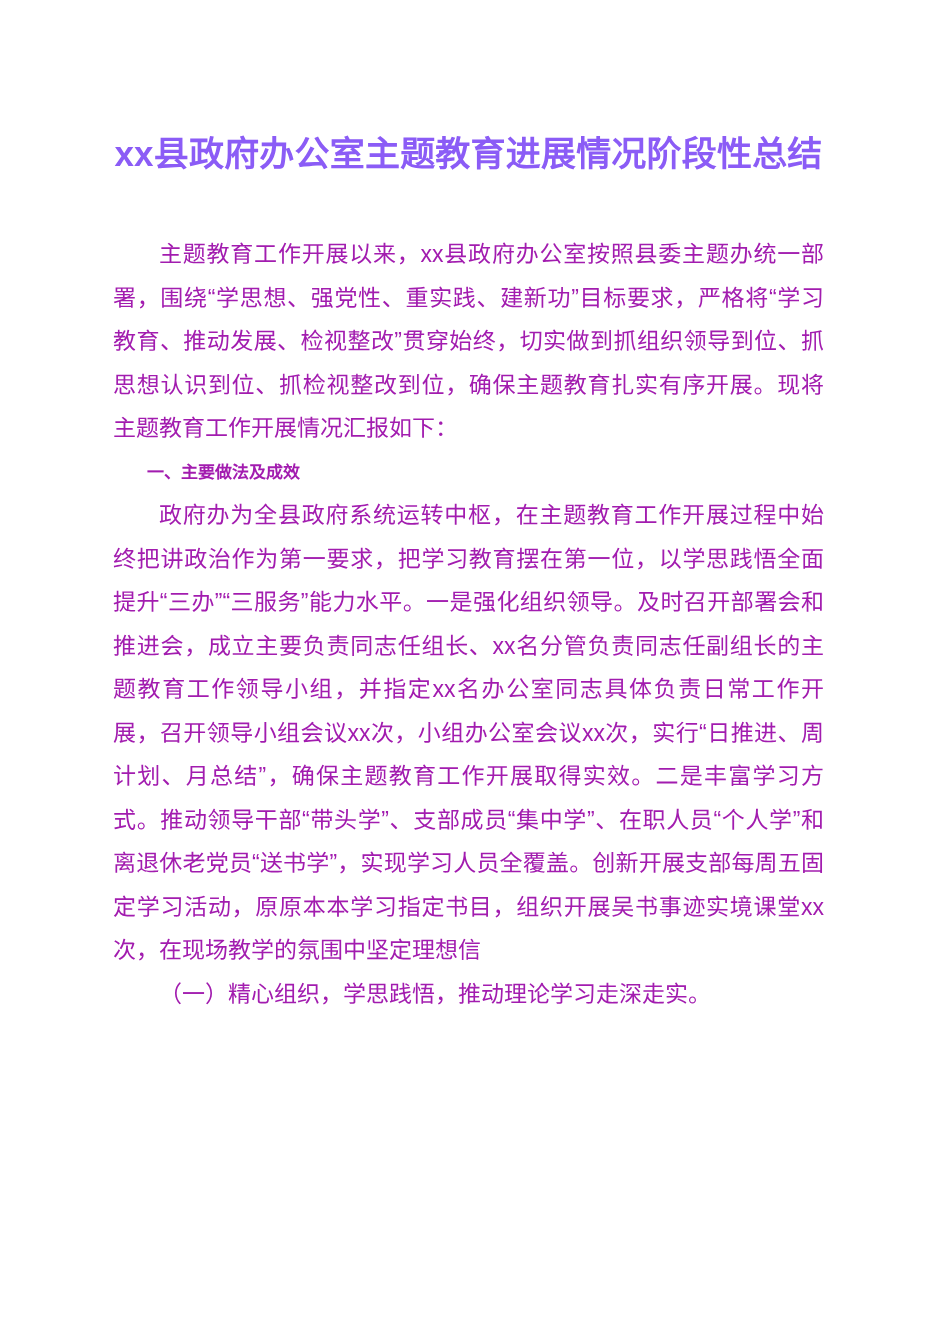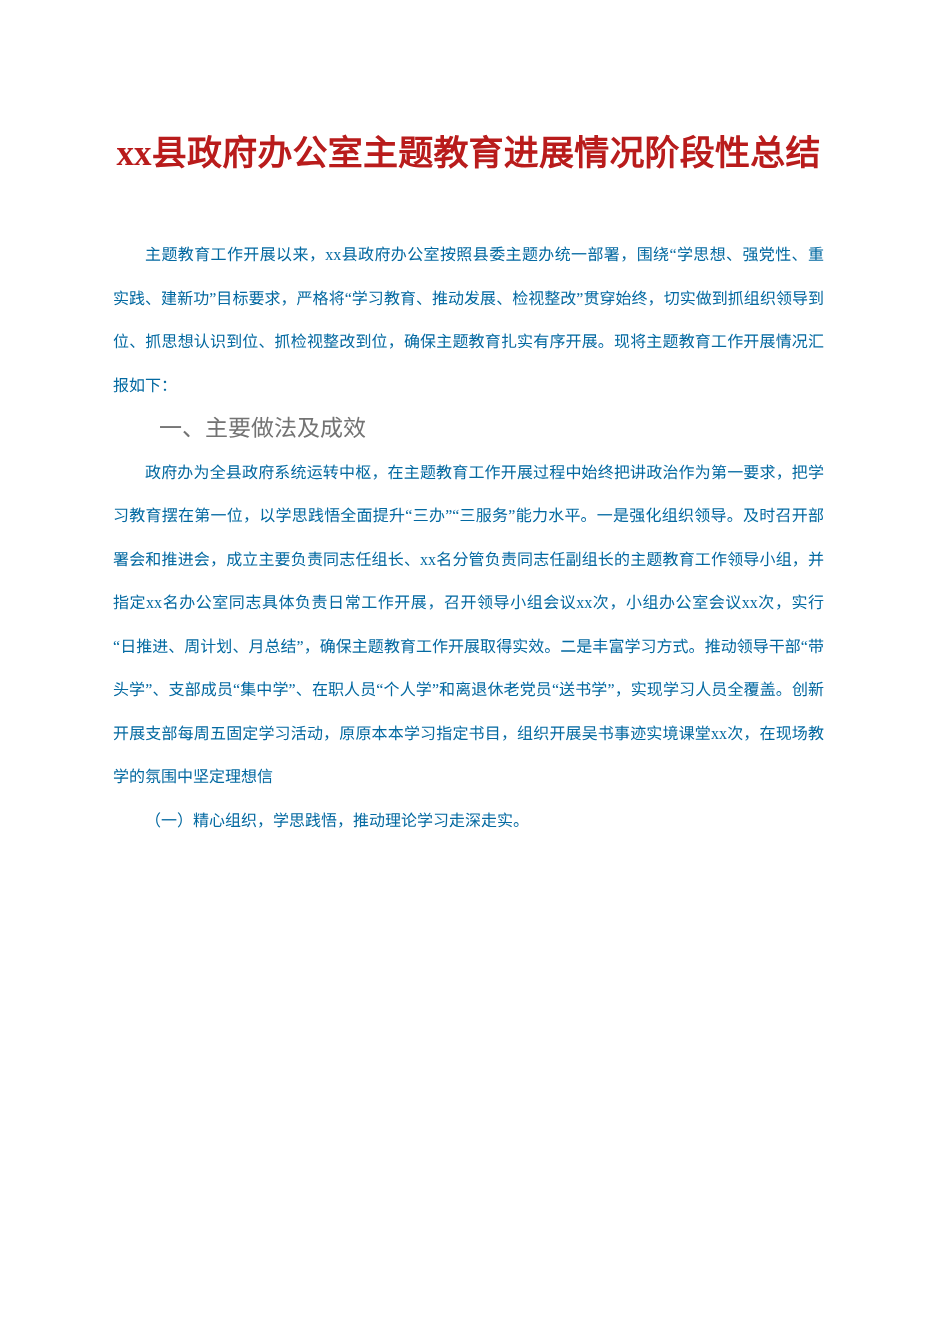--- a/index.html
+++ b/index.html
@@ -24,51 +24,51 @@
     left: 113px;
     top: 0;
     width: 711px;
   }
 
   
   .doc-title {
     margin: 0;
     padding: 0;
     padding-top: 126px;
-    font-family: Liberation Serif, serif;
+    font-family: Liberation Sans, sans-serif;
     font-weight: 700;
     font-size: 35px;
     line-height: 55px;
     letter-spacing: 0.2px;
     text-align: center;
-    color: #b91c1c;
+    color: #8b5cf6;
     text-align-last: center;
   }
 
   
   .h-level1 {
     margin: 0;
     padding: 0;
     font-family: "Liberation Sans", "DejaVu Sans", sans-serif;
-    font-weight: 400;
-    font-size: 23px;
+    font-weight: 700;
+    font-size: 17px;
     line-height: 43.5px;
-    color: #737373;
+    color: #a21caf;
     text-indent: 2em;
   }
 
   
   .para {
     margin: 0;
     padding: 0;
-    font-family: Liberation Serif, serif;
+    font-family: Liberation Sans, sans-serif;
     font-weight: 400;
-    font-size: 16px;
+    font-size: 23px;
     line-height: 43.5px;
-    color: #0369a1;
+    color: #a21caf;
     text-indent: 2em;
     text-align: justify;
     text-align-last: left;
     text-justify: inter-character;
     word-break: break-all;
   }
 
   .spacer-after-title {
     height: 52px;
   }

